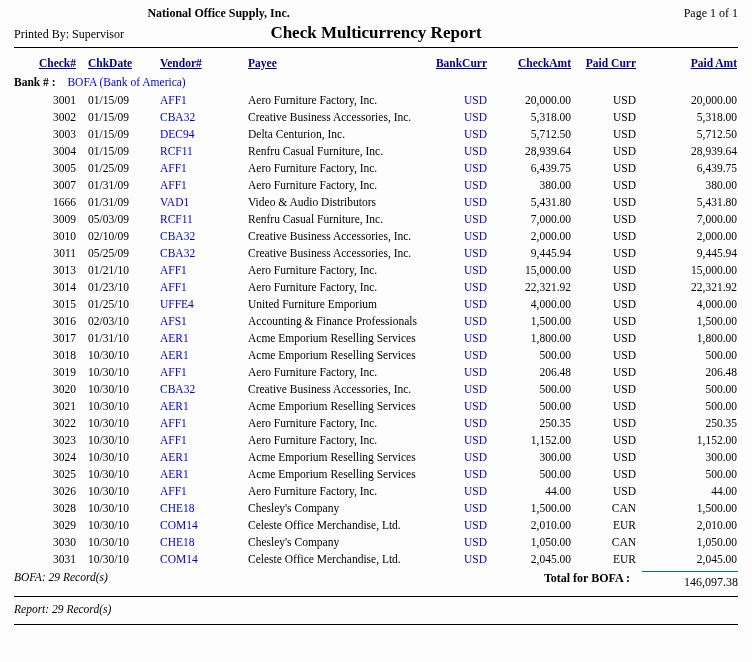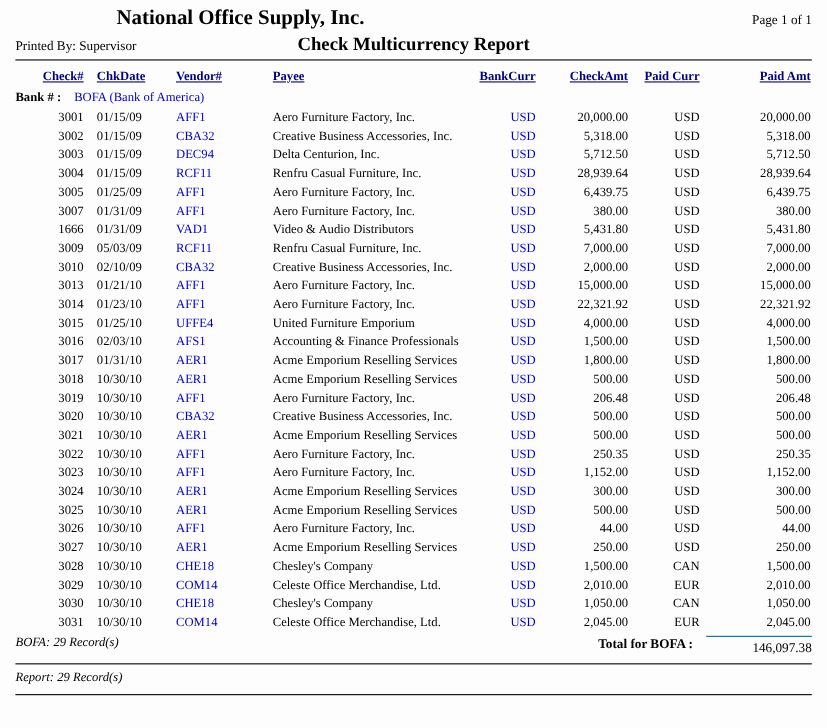--- a/index.html
+++ b/index.html
@@ -14,21 +14,21 @@
     font-family:"Liberation Serif","DejaVu Serif",serif;
   }
   .page{padding:6px 14px 0 14px;}
 
   
   .ph-row{display:flex;align-items:baseline;}
   .ph-left{flex:1;font-size:12px;white-space:nowrap;}
   .ph-left .gap{margin-left:22px;}
   .ph-center{flex:1.3;text-align:center;}
   .ph-right{flex:1;text-align:right;font-size:12px;}
-  .company{font-weight:bold;font-size:19px;}
+  .company{font-weight:bold;font-size:12px;}
   .title{font-weight:bold;font-size:17px;padding-top:2px;}
   .header-rule{border-top:1px solid #000;margin-top:4px;}
 
   
   table.report-table{width:724px;border-collapse:collapse;table-layout:fixed;font-size:11.5px;}
   th{color:var(--header-color);font-weight:bold;text-decoration:underline;
      padding:9px 0 3px 0;font-size:11.5px;white-space:nowrap;}
   td{height:17px;line-height:13px;padding-top:0;padding-bottom:0;
      white-space:nowrap;overflow:hidden;}
   th.col-check,td.col-check{text-align:right;padding-right:8px;}
@@ -189,20 +189,30 @@
           <td class="col-check">3010</td>
           <td class="col-date">02/10/09</td>
           <td class="col-vendor link">CBA32</td>
           <td class="col-payee">Creative Business Accessories, Inc.</td>
           <td class="col-bankcurr link">USD</td>
           <td class="col-checkamt">2,000.00</td>
           <td class="col-paidcurr">USD</td>
           <td class="col-paidamt">2,000.00</td>
         </tr>
         <tr>
+          <td class="col-check">3011</td>
+          <td class="col-date">05/25/09</td>
+          <td class="col-vendor link">CBA32</td>
+          <td class="col-payee">Creative Business Accessories, Inc.</td>
+          <td class="col-bankcurr link">USD</td>
+          <td class="col-checkamt">9,445.94</td>
+          <td class="col-paidcurr">USD</td>
+          <td class="col-paidamt">9,445.94</td>
+        </tr>
+        <tr>
           <td class="col-check">3013</td>
           <td class="col-date">01/21/10</td>
           <td class="col-vendor link">AFF1</td>
           <td class="col-payee">Aero Furniture Factory, Inc.</td>
           <td class="col-bankcurr link">USD</td>
           <td class="col-checkamt">15,000.00</td>
           <td class="col-paidcurr">USD</td>
           <td class="col-paidamt">15,000.00</td>
         </tr>
         <tr>
@@ -327,30 +337,20 @@
         </tr>
         <tr>
           <td class="col-check">3026</td>
           <td class="col-date">10/30/10</td>
           <td class="col-vendor link">AFF1</td>
           <td class="col-payee">Aero Furniture Factory, Inc.</td>
           <td class="col-bankcurr link">USD</td>
           <td class="col-checkamt">44.00</td>
           <td class="col-paidcurr">USD</td>
           <td class="col-paidamt">44.00</td>
-        </tr>
-        <tr>
-          <td class="col-check">3027</td>
-          <td class="col-date">10/30/10</td>
-          <td class="col-vendor link">AER1</td>
-          <td class="col-payee">Acme Emporium Reselling Services</td>
-          <td class="col-bankcurr link">USD</td>
-          <td class="col-checkamt">250.00</td>
-          <td class="col-paidcurr">USD</td>
-          <td class="col-paidamt">250.00</td>
         </tr>
         <tr>
           <td class="col-check">3028</td>
           <td class="col-date">10/30/10</td>
           <td class="col-vendor link">CHE18</td>
           <td class="col-payee">Chesley's Company</td>
           <td class="col-bankcurr link">USD</td>
           <td class="col-checkamt">1,500.00</td>
           <td class="col-paidcurr">CAN</td>
           <td class="col-paidamt">1,500.00</td>

